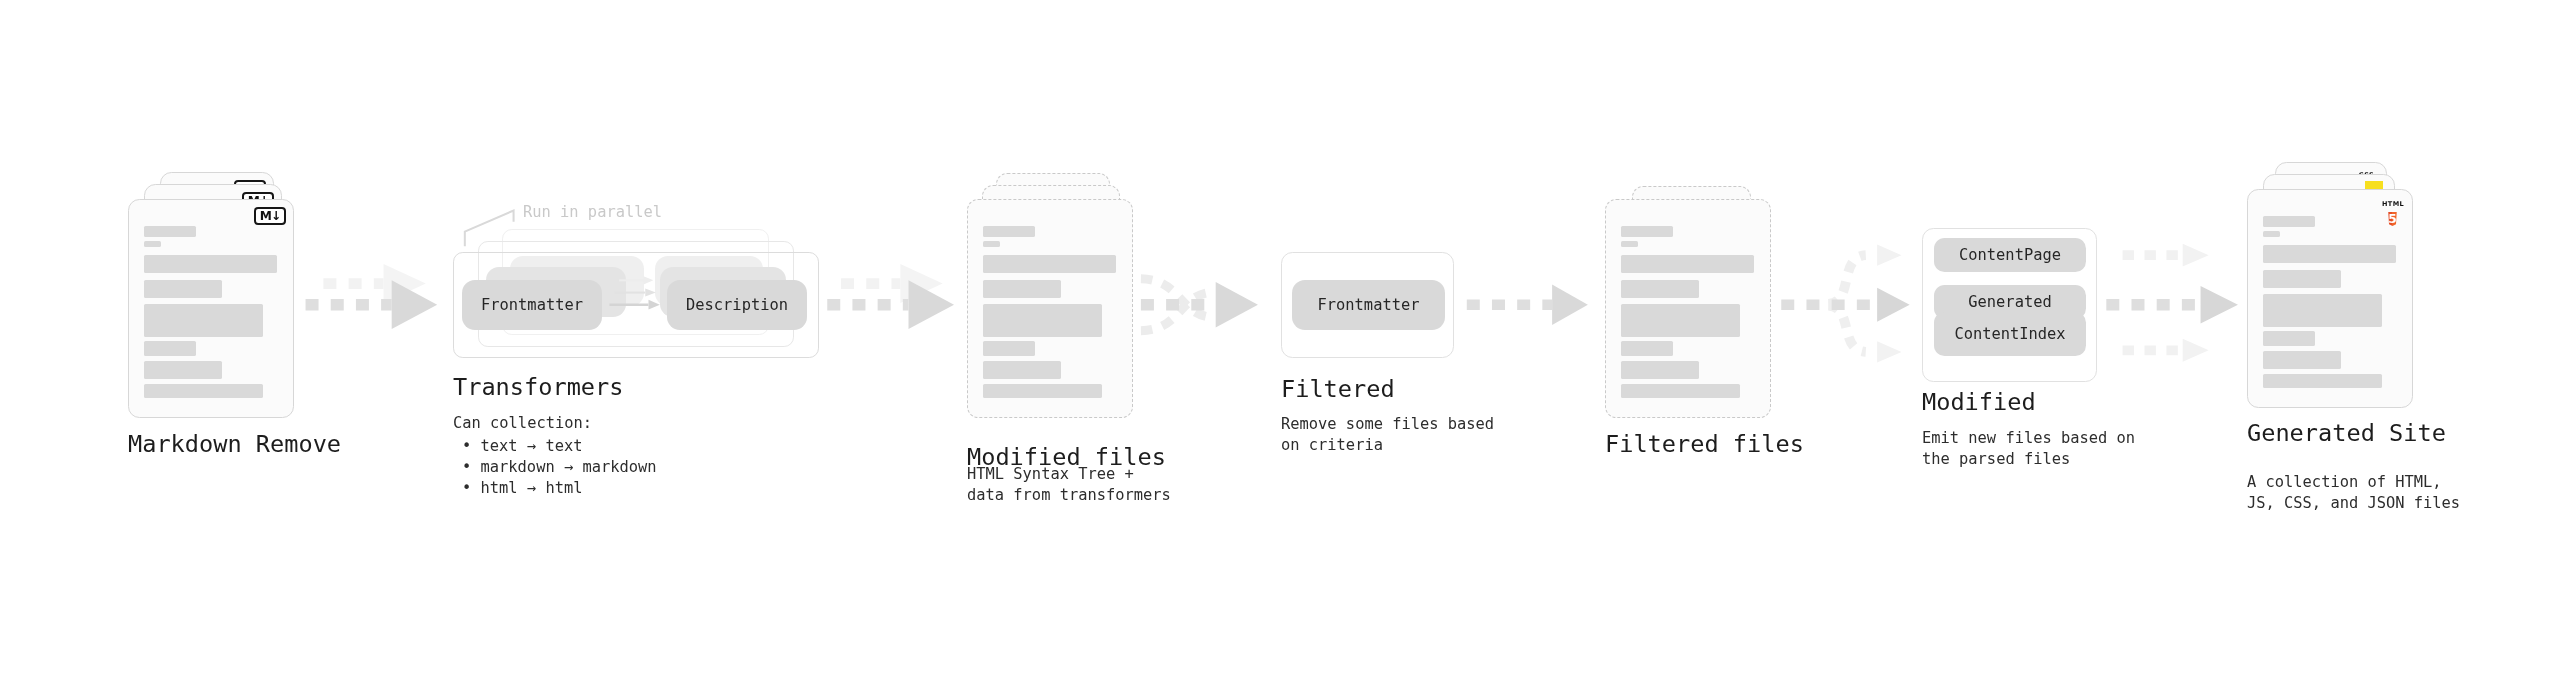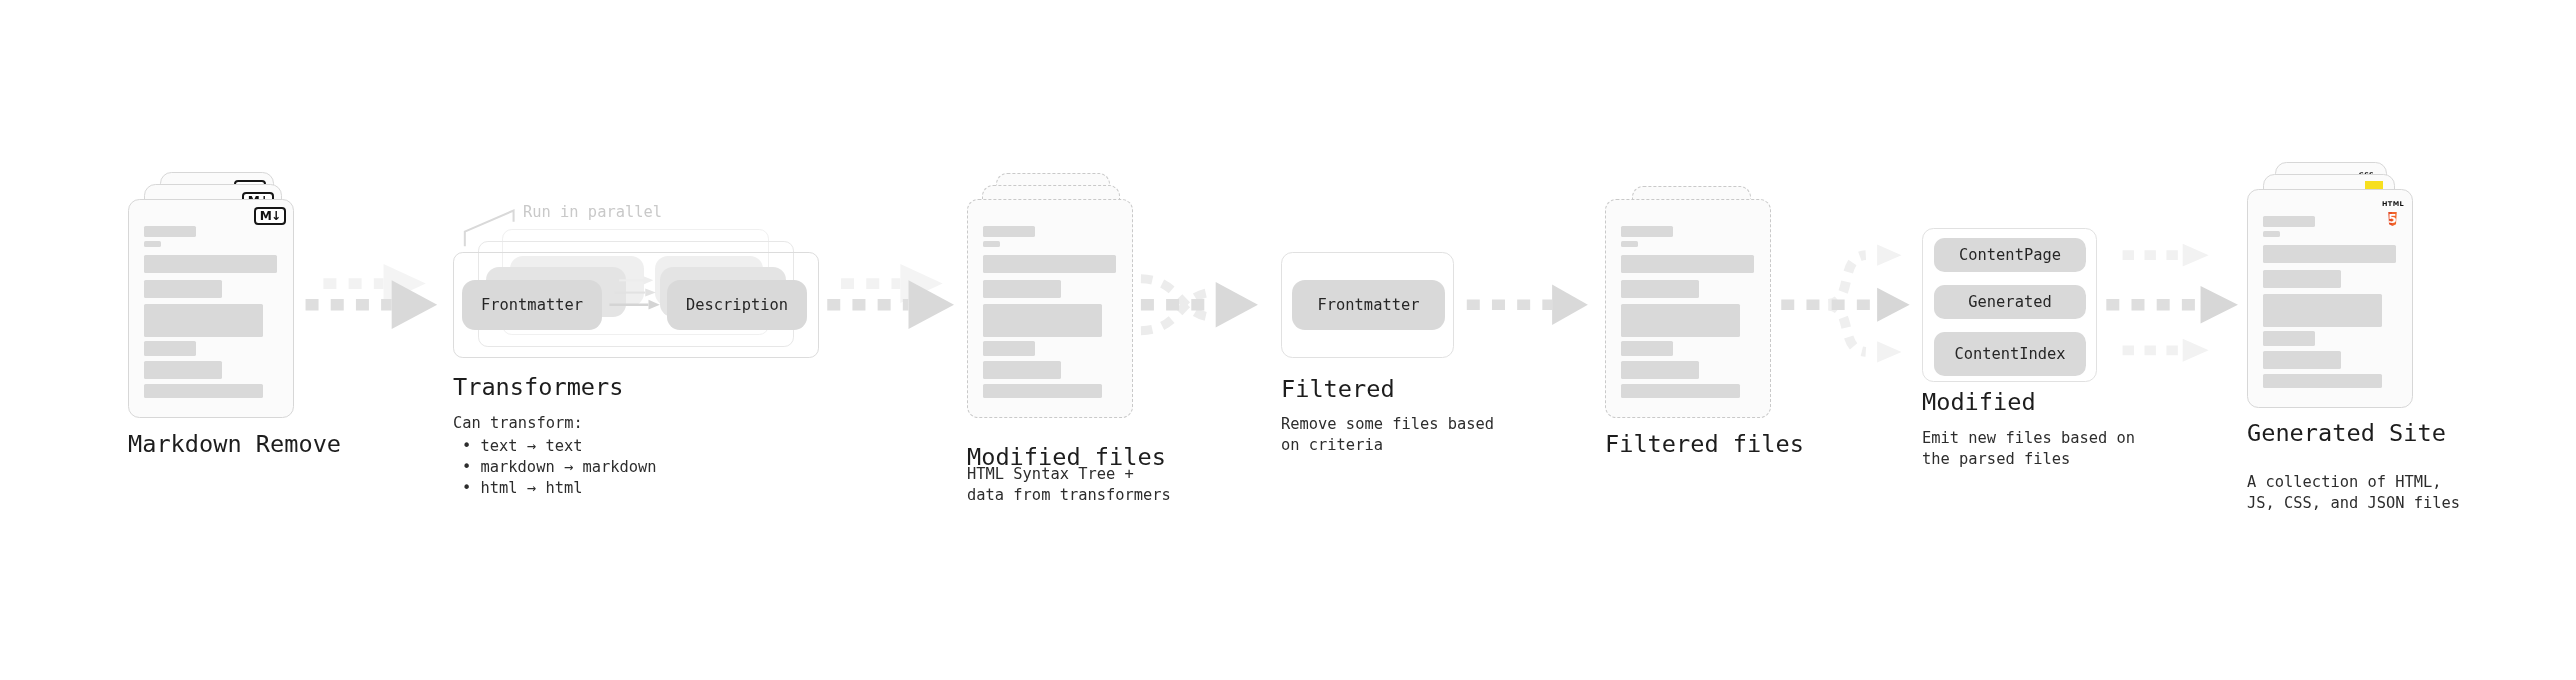--- a/index.html
+++ b/index.html
@@ -80,21 +80,21 @@
 
     <div class="tbox ghost1" style="left:478px;top:241px;width:316px;height:106px"></div>
     <div class="pill ghost1" style="left:486px;top:267px;width:140px;height:50px"></div>
     <div class="pill ghost1" style="left:660px;top:267px;width:126px;height:50px"></div>
 
     <div class="tbox" style="left:453px;top:252px;width:366px;height:106px"></div>
     <div class="pill" style="left:462px;top:280px;width:140px;height:50px">Frontmatter</div>
     <div class="pill" style="left:667px;top:280px;width:140px;height:50px">Description</div>
 
     <div class="stage-title" style="left:453px;top:375px">Transformers</div>
-    <div class="stage-sub" style="left:453px;top:413px">Can transform:</div>
+    <div class="stage-sub" style="left:453px;top:413px">Can collection:</div>
     <div class="bullet-line" style="left:462px;top:436px">• text → text</div>
     <div class="bullet-line" style="left:462px;top:457px">• markdown → markdown</div>
     <div class="bullet-line" style="left:462px;top:478px">• html → html</div>
   </div>
 
   <div>
     <div class="doc dashed" style="left:996px;top:173px;width:114px;height:219px"></div>
     <div class="doc dashed" style="left:982px;top:185px;width:138px;height:219px"></div>
     <div class="doc dashed" style="left:967px;top:199px;width:166px;height:219px">
         <div class="bar" style="left: 14.6px; top: 26px; width: 52px; height: 10.6px;"></div>
@@ -131,21 +131,21 @@
         <div class="bar" style="left: 14.6px; top: 161px; width: 78px; height: 18px;"></div>
         <div class="bar" style="left: 14.6px; top: 184px; width: 119px; height: 14px;"></div>
       </div>
     <div class="stage-title" style="left:1605px;top:432px">Filtered files</div>
   </div>
 
   <div>
     <div class="panel" style="left:1922px;top:228px;width:175px;height:154px"></div>
     <div class="pill small" style="left:1934px;top:238px;width:152px;height:34px">ContentPage</div>
     <div class="pill small" style="left:1934px;top:285px;width:152px;height:34px">Generated</div>
-    <div class="pill small" style="left:1934px;top:332px;width:152px;height:44px">ContentIndex</div>
+    <div class="pill small" style="left:1934px;top:312px;width:152px;height:44px">ContentIndex</div>
     <div class="stage-title" style="left:1922px;top:390px">Modified</div>
     <div class="stage-sub" style="left:1922px;top:428px">Emit new files based on
 the parsed files</div>
   </div>
 
   <div>
     <div class="doc" style="left:2275px;top:162px;width:112px;height:219px">
       <span class="css-badge">
         <span class="css-label">CSS</span>
         <span class="css-bar"></span>

